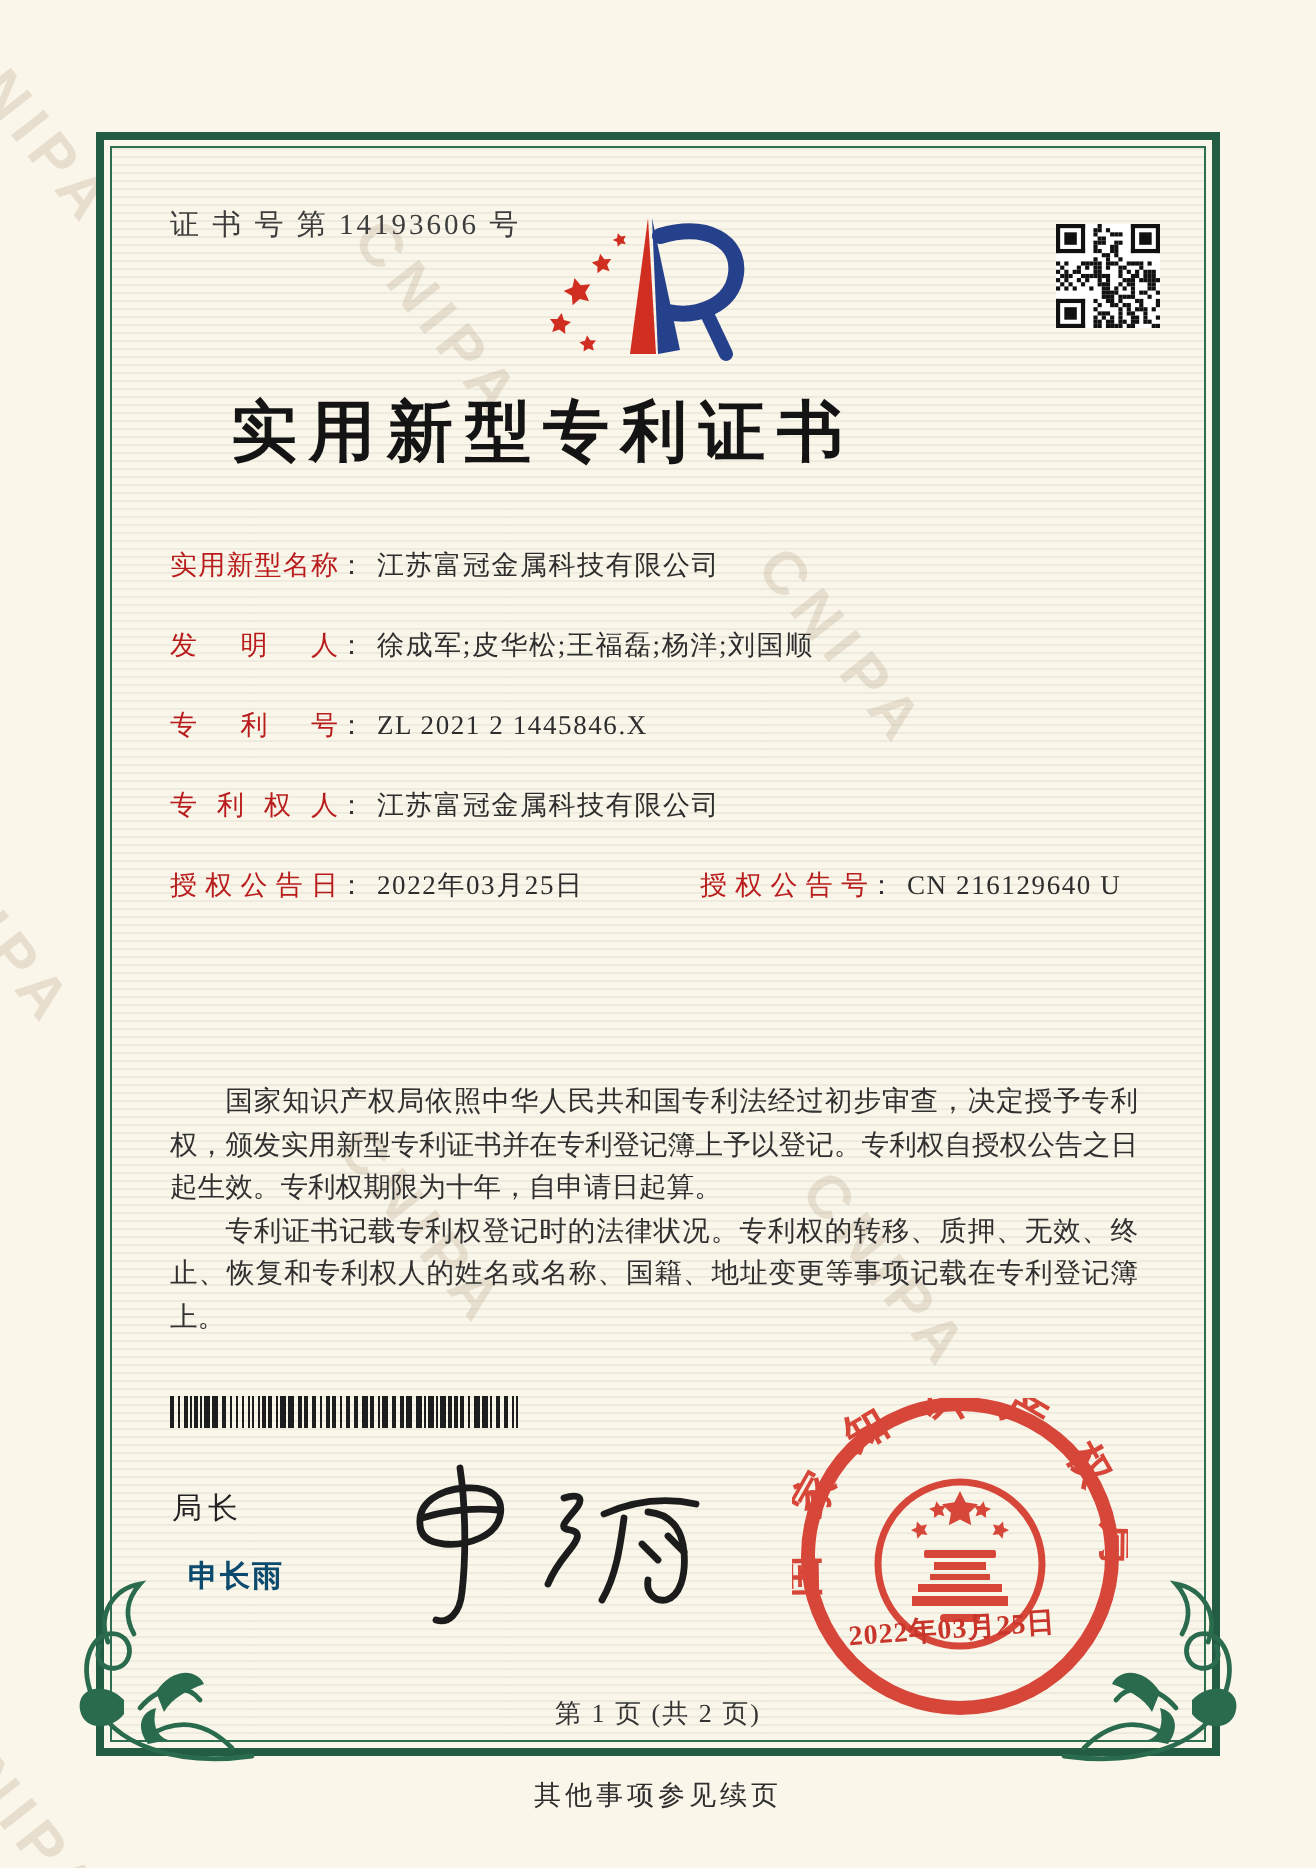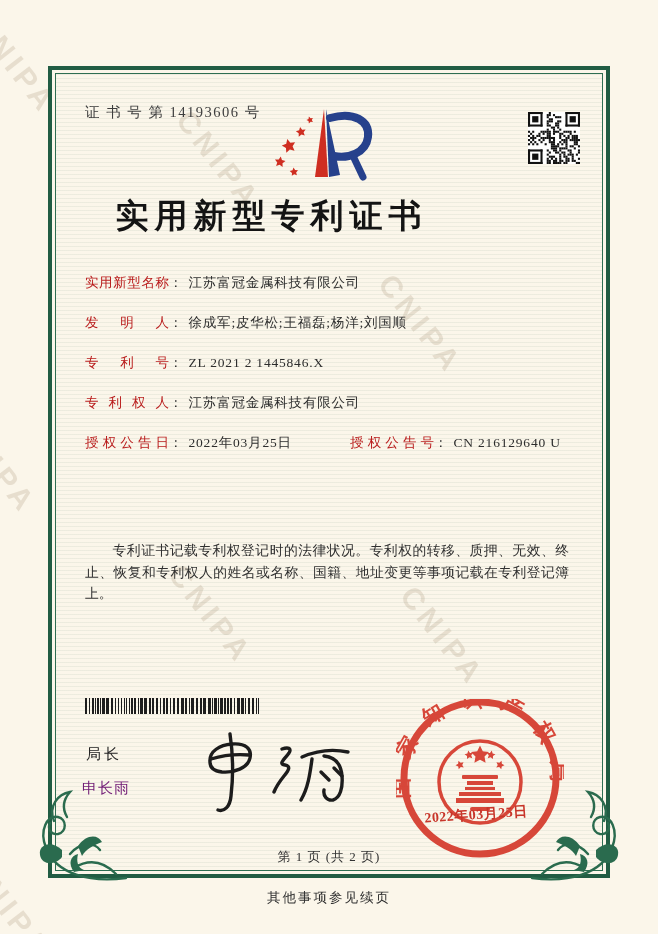--- a/index.html
+++ b/index.html
@@ -54,21 +54,21 @@
   
   .body-text{
     position:absolute;left:85px;top:540px;width:484px;z-index:2;
     font-size:13.8px;line-height:21.5px;text-align:justify;color:#303030;
   }
   .body-text p{margin:0;text-indent:2em;}
   
   .barcode{position:absolute;left:85px;top:698px;width:178px;height:16px;z-index:2;font-size:0;}
   .barcode i{display:inline-block;height:16px;background:#1d1d1d;vertical-align:top;}
   .sig-title{position:absolute;left:86px;top:745px;z-index:2;font-size:15px;letter-spacing:3px;color:#222;}
-  .sig-name{position:absolute;left:82px;top:779px;z-index:2;font-size:15px;letter-spacing:1px;color:#701a75;}
+  .sig-name{position:absolute;left:94px;top:779px;z-index:2;font-size:15px;letter-spacing:1px;color:#0c4a6e;font-weight:bold;}
   .sig-hand{position:absolute;left:196px;top:724px;z-index:2;}
   .seal{position:absolute;left:396px;top:699px;z-index:4;}
   .seal-date{
     position:absolute;left:398px;top:806px;width:156px;z-index:5;
     text-align:center;color:#c8352a;font-size:14px;letter-spacing:0.5px;
     transform:rotate(-4deg);font-weight:bold;
   }
   .page-no{
     position:absolute;left:48px;top:848px;width:562px;z-index:2;
     text-align:center;font-size:13px;letter-spacing:1px;color:#333;
@@ -364,20 +364,21 @@
   </div>
   <div class="frow">
     <span class="flabel">授权公告日</span><span class="fcolon">：</span><span class="fvalue">2022年03月25日</span>
     <span class="pair2">
       <span class="flabel">授权公告号</span><span class="fcolon">：</span><span class="fvalue">CN 216129640 U</span>
     </span>
   </div>
 </div>
 
 <div class="body-text">
+  <p>国家知识产权局依照中华人民共和国专利法经过初步审查，决定授予专利权，颁发实用新型专利证书并在专利登记簿上予以登记。专利权自授权公告之日起生效。专利权期限为十年，自申请日起算。</p>
   <p>专利证书记载专利权登记时的法律状况。专利权的转移、质押、无效、终止、恢复和专利权人的姓名或名称、国籍、地址变更等事项记载在专利登记簿上。</p>
 </div>
 
 <div class="barcode" id="barcode"><i style="width: 2px; margin-right: 2px;"></i><i style="width: 1px; margin-right: 2px;"></i><i style="width: 2px; margin-right: 1px;"></i><i style="width: 1px; margin-right: 1px;"></i><i style="width: 2px; margin-right: 1px;"></i><i style="width: 1px; margin-right: 1px;"></i><i style="width: 3px; margin-right: 1px;"></i><i style="width: 3px; margin-right: 2px;"></i><i style="width: 2px; margin-right: 2px;"></i><i style="width: 1px; margin-right: 2px;"></i><i style="width: 1px; margin-right: 2px;"></i><i style="width: 1px; margin-right: 2px;"></i><i style="width: 1px; margin-right: 1px;"></i><i style="width: 1px; margin-right: 2px;"></i><i style="width: 1px; margin-right: 1px;"></i><i style="width: 2px; margin-right: 1px;"></i><i style="width: 2px; margin-right: 2px;"></i><i style="width: 1px; margin-right: 1px;"></i><i style="width: 3px; margin-right: 1px;"></i><i style="width: 3px; margin-right: 2px;"></i><i style="width: 2px; margin-right: 1px;"></i><i style="width: 2px; margin-right: 2px;"></i><i style="width: 2px; margin-right: 2px;"></i><i style="width: 1px; margin-right: 2px;"></i><i style="width: 2px; margin-right: 1px;"></i><i style="width: 2px; margin-right: 2px;"></i><i style="width: 1px; margin-right: 2px;"></i><i style="width: 2px; margin-right: 2px;"></i><i style="width: 2px; margin-right: 2px;"></i><i style="width: 3px; margin-right: 1px;"></i><i style="width: 2px; margin-right: 2px;"></i><i style="width: 1px; margin-right: 1px;"></i><i style="width: 3px; margin-right: 2px;"></i><i style="width: 2px; margin-right: 2px;"></i><i style="width: 2px; margin-right: 1px;"></i><i style="width: 3px; margin-right: 2px;"></i><i style="width: 3px; margin-right: 1px;"></i><i style="width: 1px; margin-right: 1px;"></i><i style="width: 3px; margin-right: 1px;"></i><i style="width: 1px; margin-right: 1px;"></i><i style="width: 3px; margin-right: 1px;"></i><i style="width: 2px; margin-right: 1px;"></i><i style="width: 2px; margin-right: 1px;"></i><i style="width: 2px; margin-right: 2px;"></i><i style="width: 1px; margin-right: 2px;"></i><i style="width: 3px; margin-right: 1px;"></i><i style="width: 3px; margin-right: 1px;"></i><i style="width: 1px; margin-right: 2px;"></i><i style="width: 2px; margin-right: 2px;"></i><i style="width: 2px; margin-right: 2px;"></i><i style="width: 1px; margin-right: 1px;"></i><i style="width: 1px; margin-right: 2px;"></i></div>
 
 <div class="sig-title">局长</div>
 <div class="sig-name">申长雨</div>
 <svg class="sig-hand" width="158" height="96" viewBox="0 0 158 96">
   <g stroke="#1c1c1c" stroke-width="3.4" fill="none" stroke-linecap="round" stroke-linejoin="round">
     <path d="M14,38 C13,27 24,21 36,20 C50,19 56,25 54,34 C52,44 38,49 26,48 C17,47 14,43 14,38 Z"></path>

